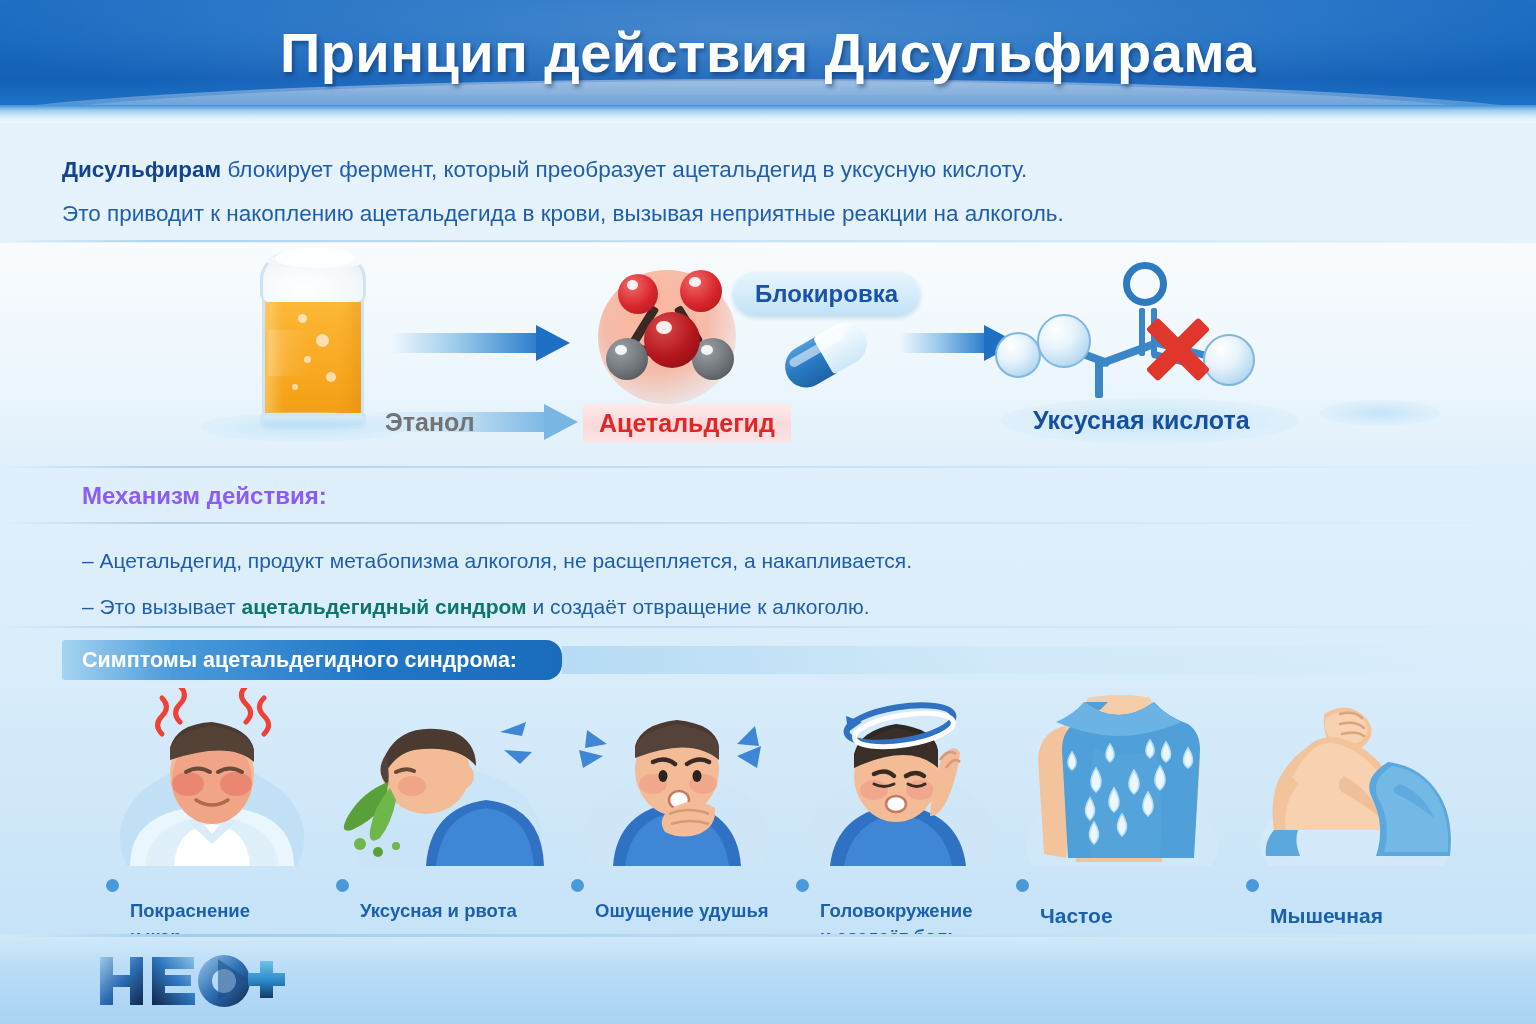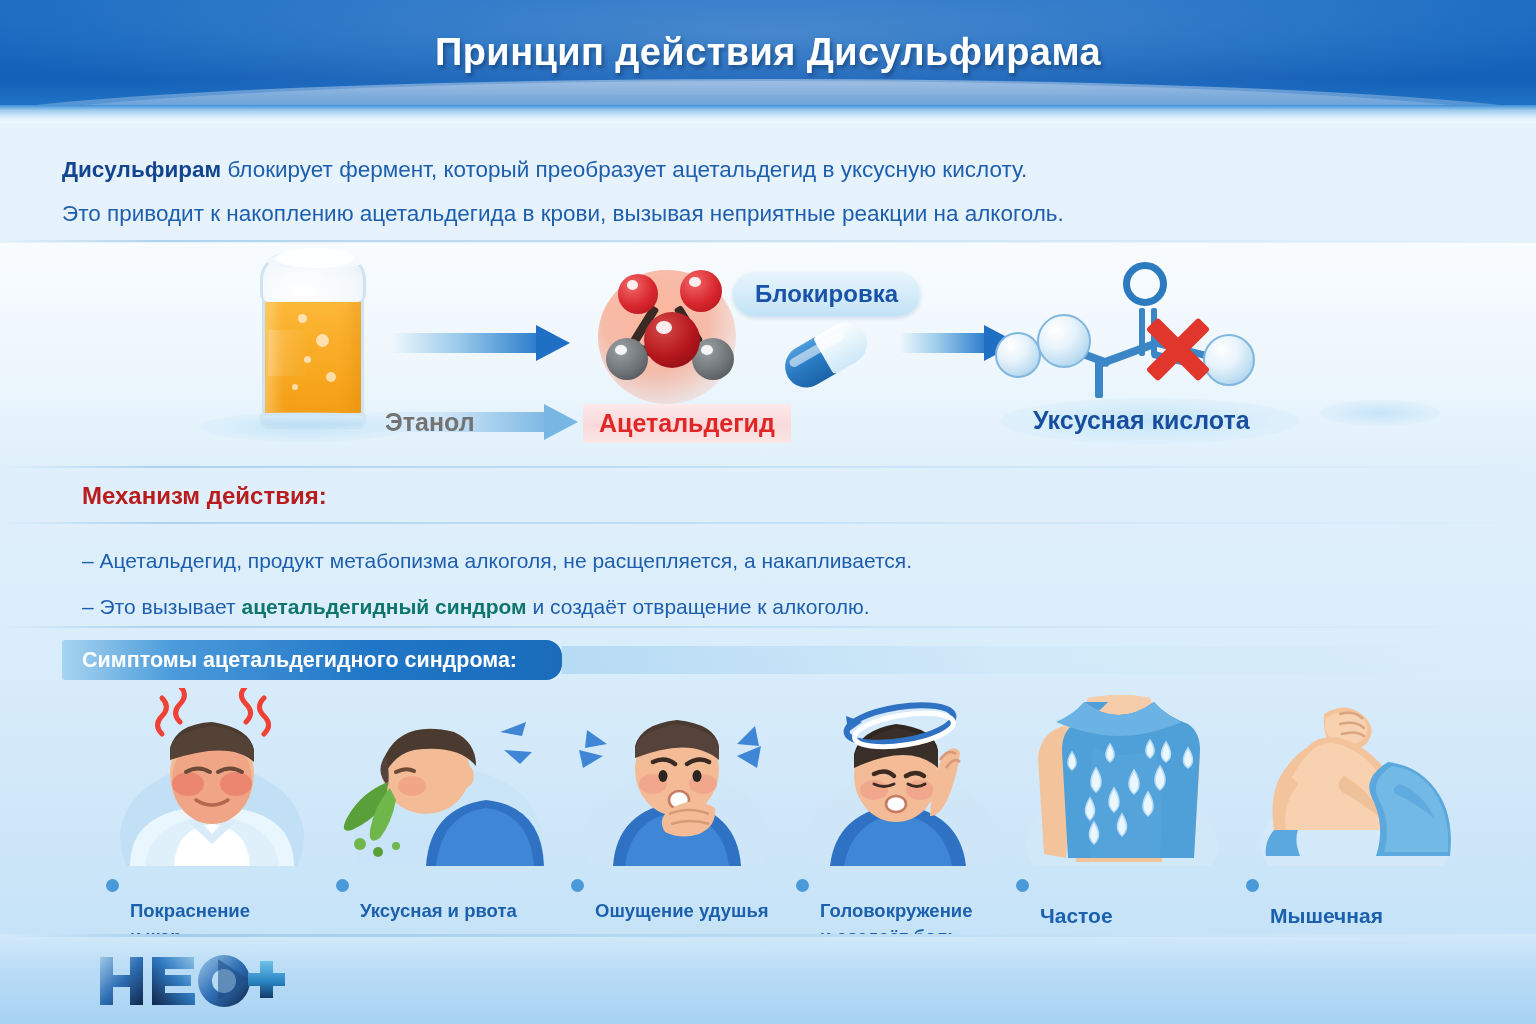--- a/index.html
+++ b/index.html
@@ -24,21 +24,21 @@
   .hdr-swoosh{
     position:absolute; left:-5%; bottom:-26px; width:110%; height:52px;
     border-radius:50%/100% 100% 0 0;
     background:linear-gradient(180deg,rgba(255,255,255,.55),rgba(255,255,255,.08));
     opacity:.75;
   }
   .hdr-swoosh.s2{ bottom:-34px; height:58px; opacity:.45; }
   .title{
     position:absolute; left:0; top:0; width:100%; height:105px;
     display:flex; align-items:center; justify-content:center;
-    color:#ffffff; font-size:38px; font-weight:bold; letter-spacing:.4px;
+    color:#ffffff; font-size:56px; font-weight:bold; letter-spacing:.4px;
     text-shadow:2px 3px 4px rgba(0,30,70,.45);
     white-space:nowrap;
   }
   .hdr-band{
     position:absolute; left:0; top:105px; width:1536px; height:18px;
     background:linear-gradient(180deg,#3e8fd8 0%,#9fcdee 30%,#dff0fc 70%,#eef8fe 100%);
   }
 
   
   .intro{ position:absolute; left:62px; top:148px; width:1240px; }
@@ -178,21 +178,21 @@
     color:#e02626; font-size:25px; font-weight:bold; white-space:nowrap;
   }
   .lbl-acid{
     position:absolute; left:1033px; top:406px;
     color:#174f9e; font-size:25px; font-weight:bold; white-space:nowrap;
   }
 
   
   .mech-title{
     position:absolute; left:82px; top:482px;
-    color:#b91c1c; font-size:24px; font-weight:bold; white-space:nowrap;
+    color:#8b5cf6; font-size:24px; font-weight:bold; white-space:nowrap;
   }
   .mech-list{ position:absolute; left:82px; top:538px; width:1200px; }
   .mech-list p{
     color:#1d5fae; font-size:21px; line-height:46px; white-space:nowrap;
   }
   .mech-list p b{ color:#0f766e; font-weight:bold; }
 
   
   .symp-banner{
     position:absolute; left:62px; top:640px; width:500px; height:40px;

